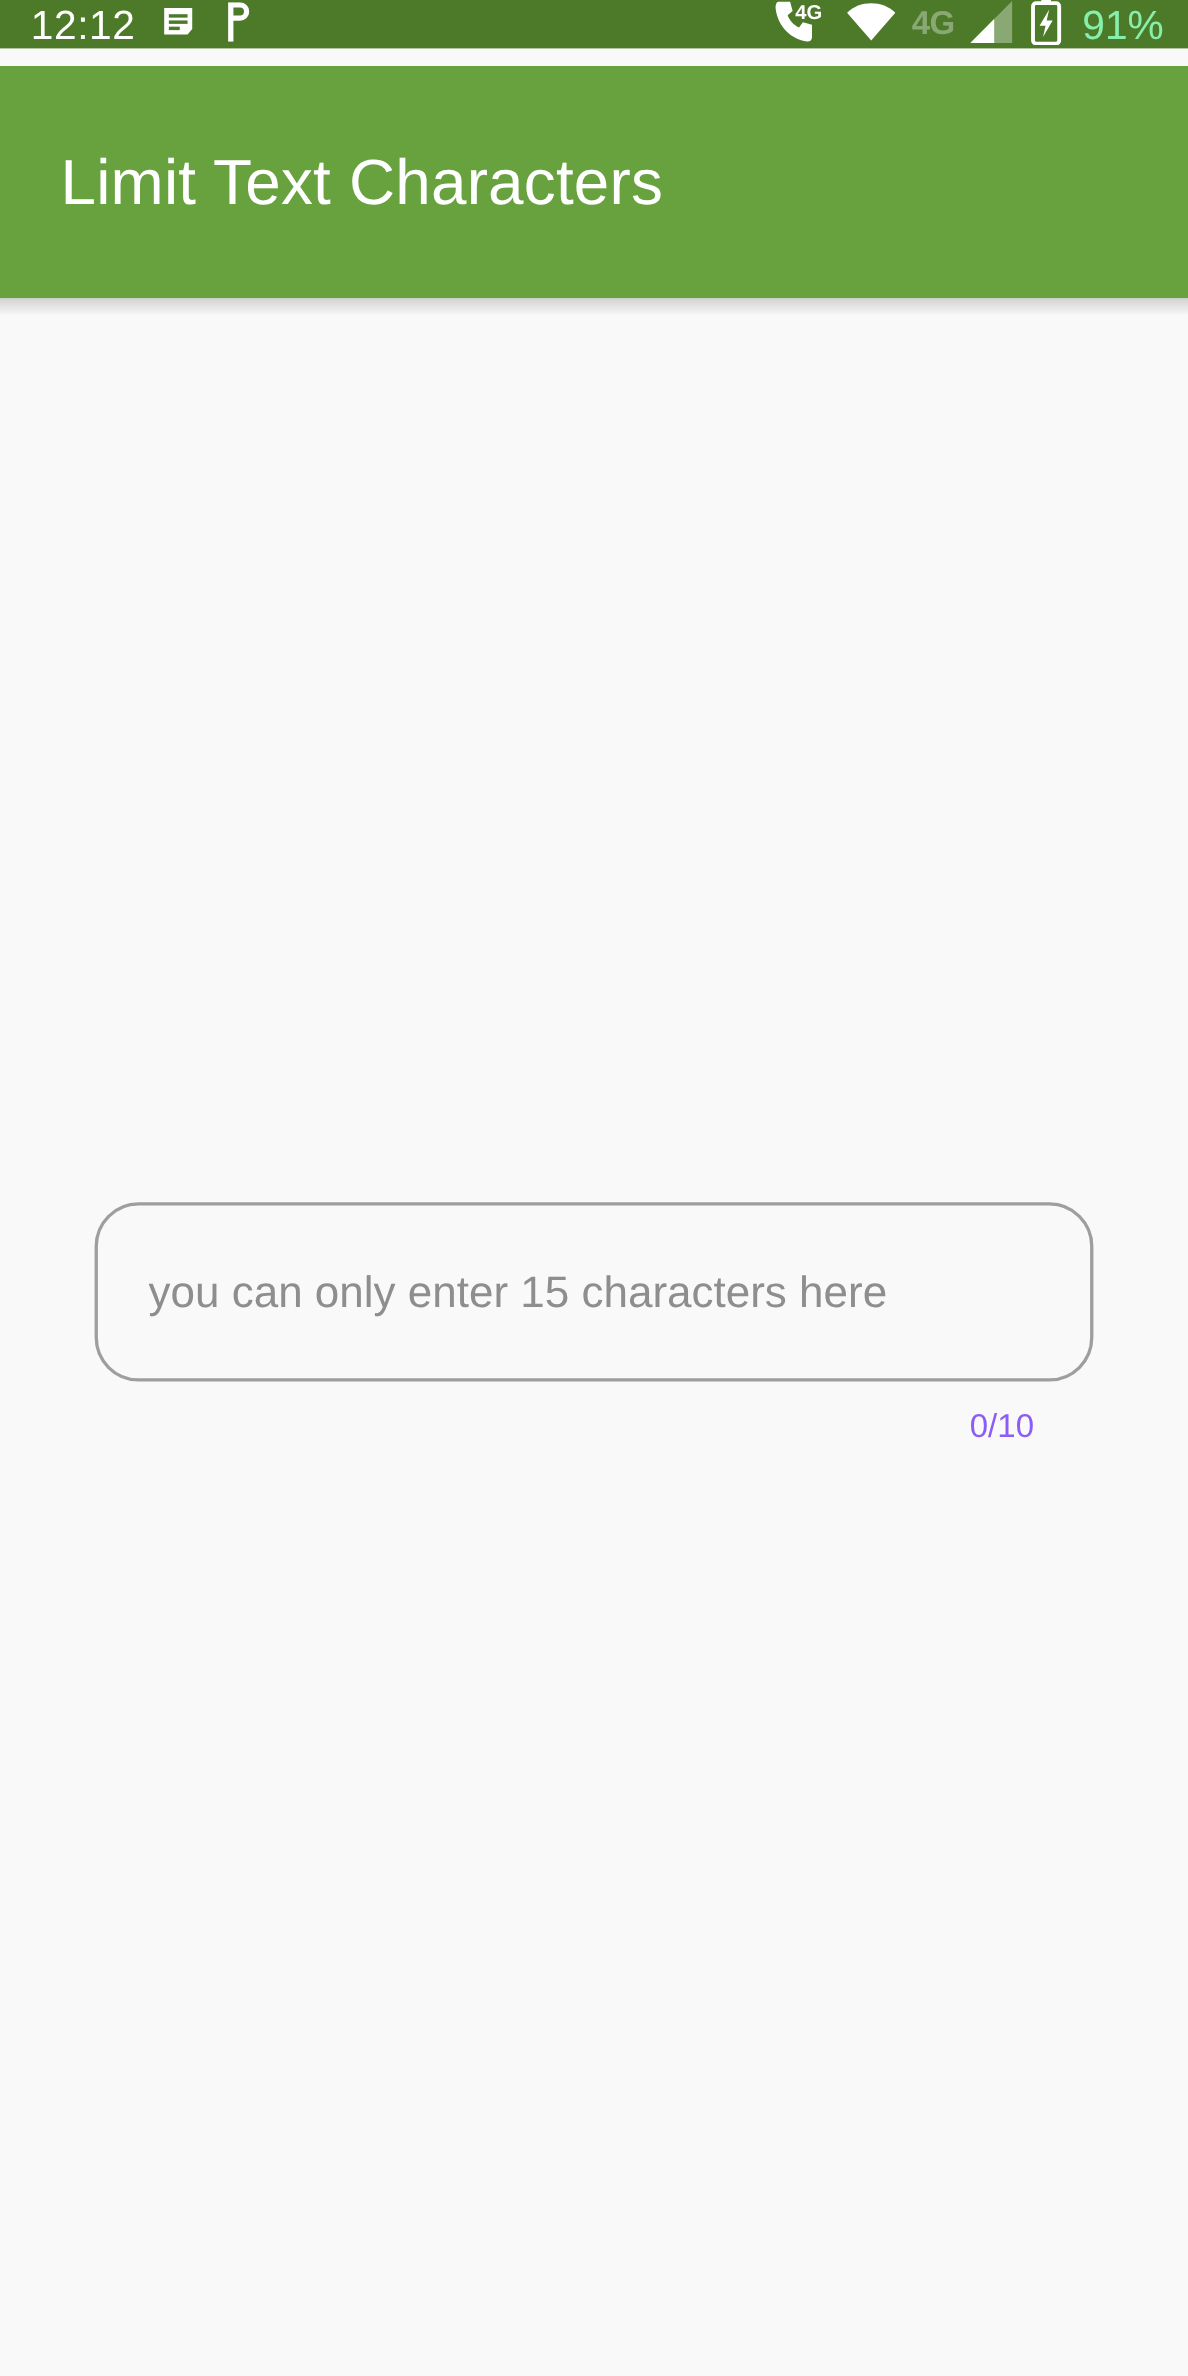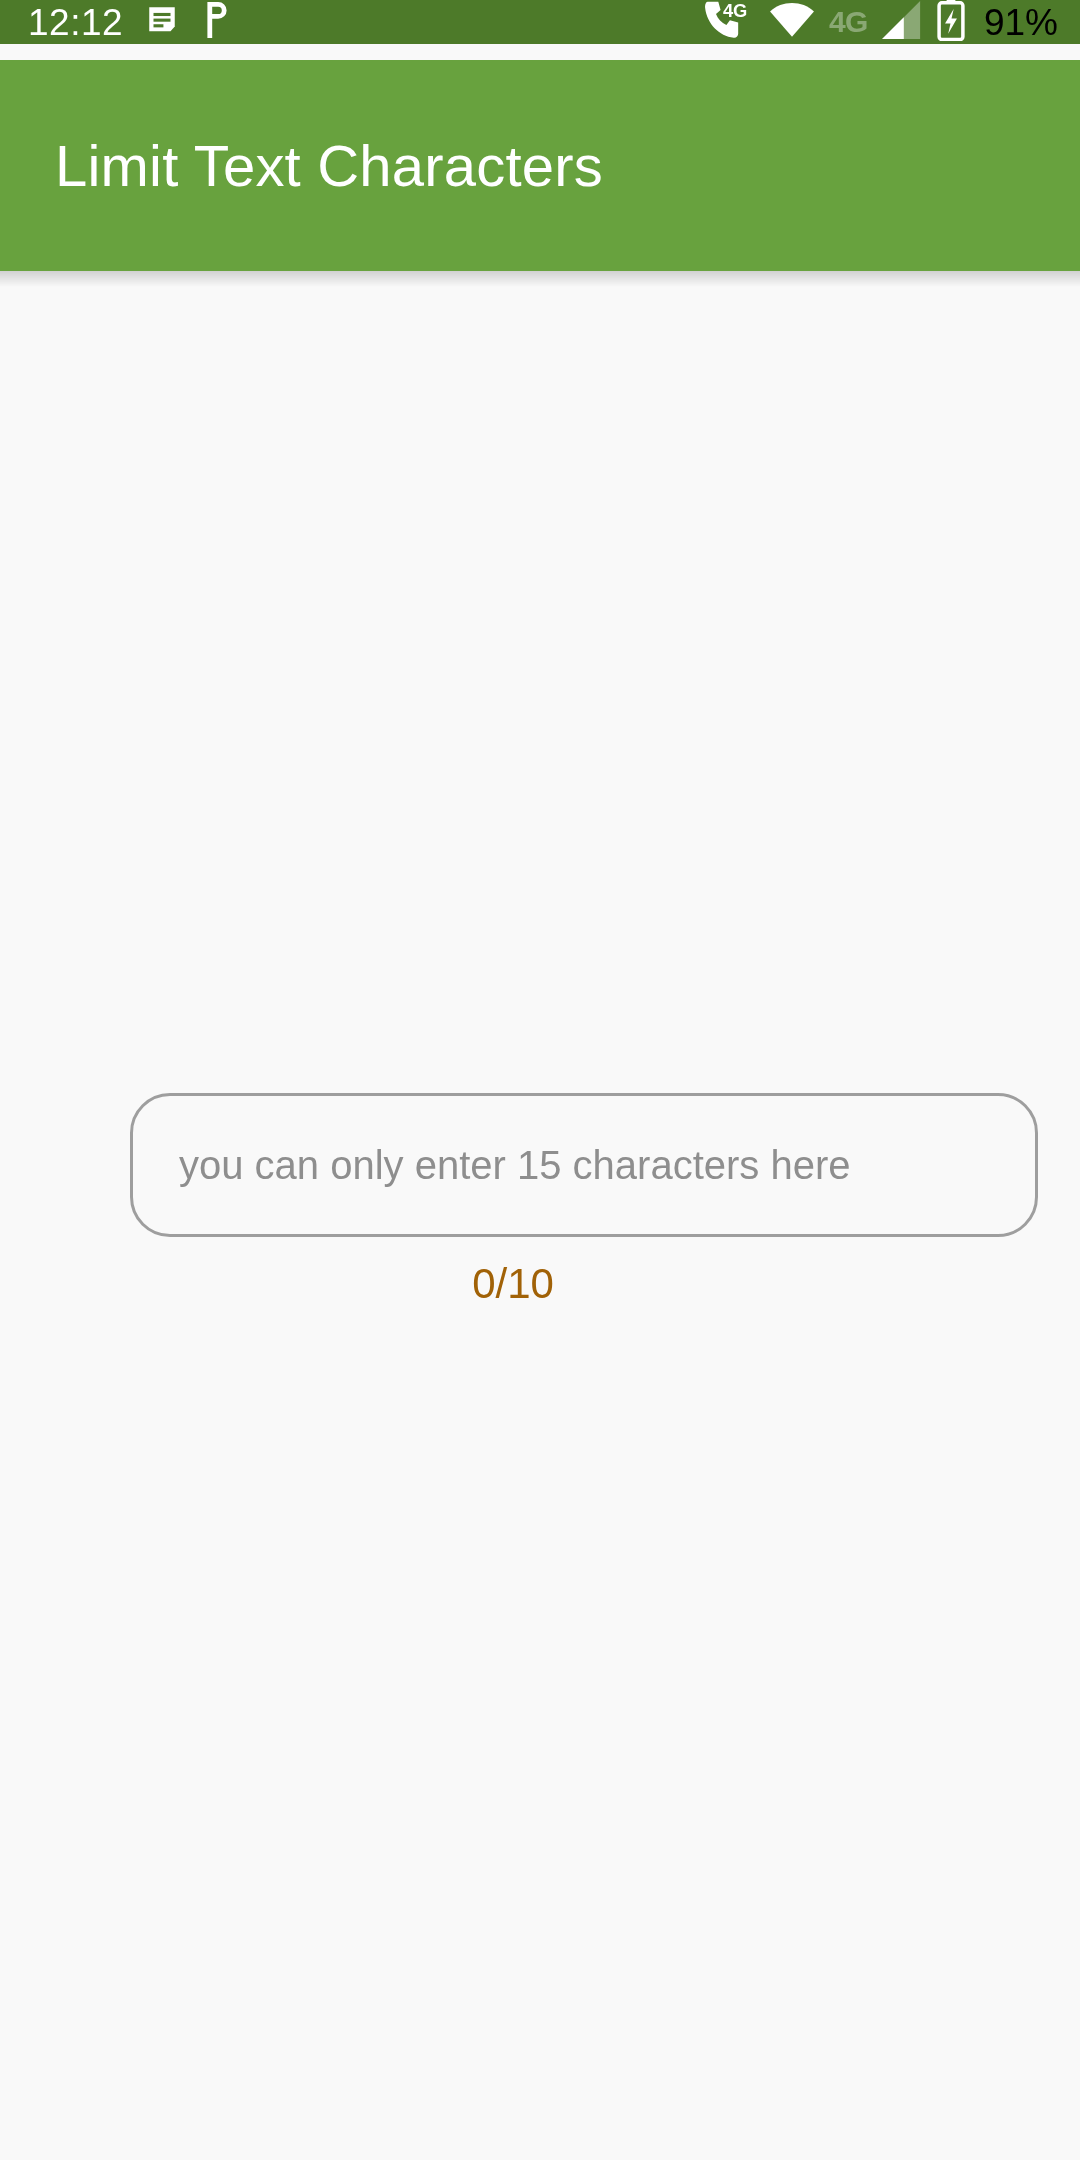--- a/index.html
+++ b/index.html
@@ -43,21 +43,21 @@
     margin-left: auto;
     display: flex;
     align-items: center;
     gap: 14px;
     justify-content: space-between;
   }
   .sb-icon {
     display: block;
   }
   #status-battery-pct {
-    color: #000000;
+    color: #86efac;
     font-size: 37px;
     line-height: 1;
     margin-left: 4px;
   }
   .net-label-dim {
     color: #8aa874;
     font-size: 30px;
     font-weight: 700;
     line-height: 1;
     letter-spacing: -0.5px;
@@ -105,53 +105,52 @@
   #field-block {
     position: absolute;
     top: 822px;
     left: 86px;
     width: 908px;
   }
 
   #text-field {
     box-sizing: border-box;
     width: 908px;
-    height: 144px;
+    height: 163px;
     border: 3px solid #9e9e9e;
     border-radius: 40px;
     background: transparent;
     display: flex;
     align-items: center;
     padding: 16px 46px;
-    margin-left: 44px;
   }
   #text-field-input {
     flex: 1;
     border: none;
     outline: none;
     background: transparent;
     font-family: "Liberation Sans", sans-serif;
     font-size: 40px;
     color: #4a4a4a;
     padding: 0;
     line-height: 1.2;
   }
   #text-field-input::placeholder {
     color: #8e8e8e;
     opacity: 1;
   }
 
   #char-counter {
     margin-top: 26px;
     width: 908px;
-    text-align: center;
+    text-align: right;
     padding-right: 54px;
     box-sizing: border-box;
-    color: #a16207;
-    font-size: 42px;
+    color: #8b5cf6;
+    font-size: 30px;
     line-height: 1;
   }
 </style>
 </head>
 <body>
 
 <div id="status-bar">
   <div id="status-left">
     <span id="status-clock">12:12</span>
 

